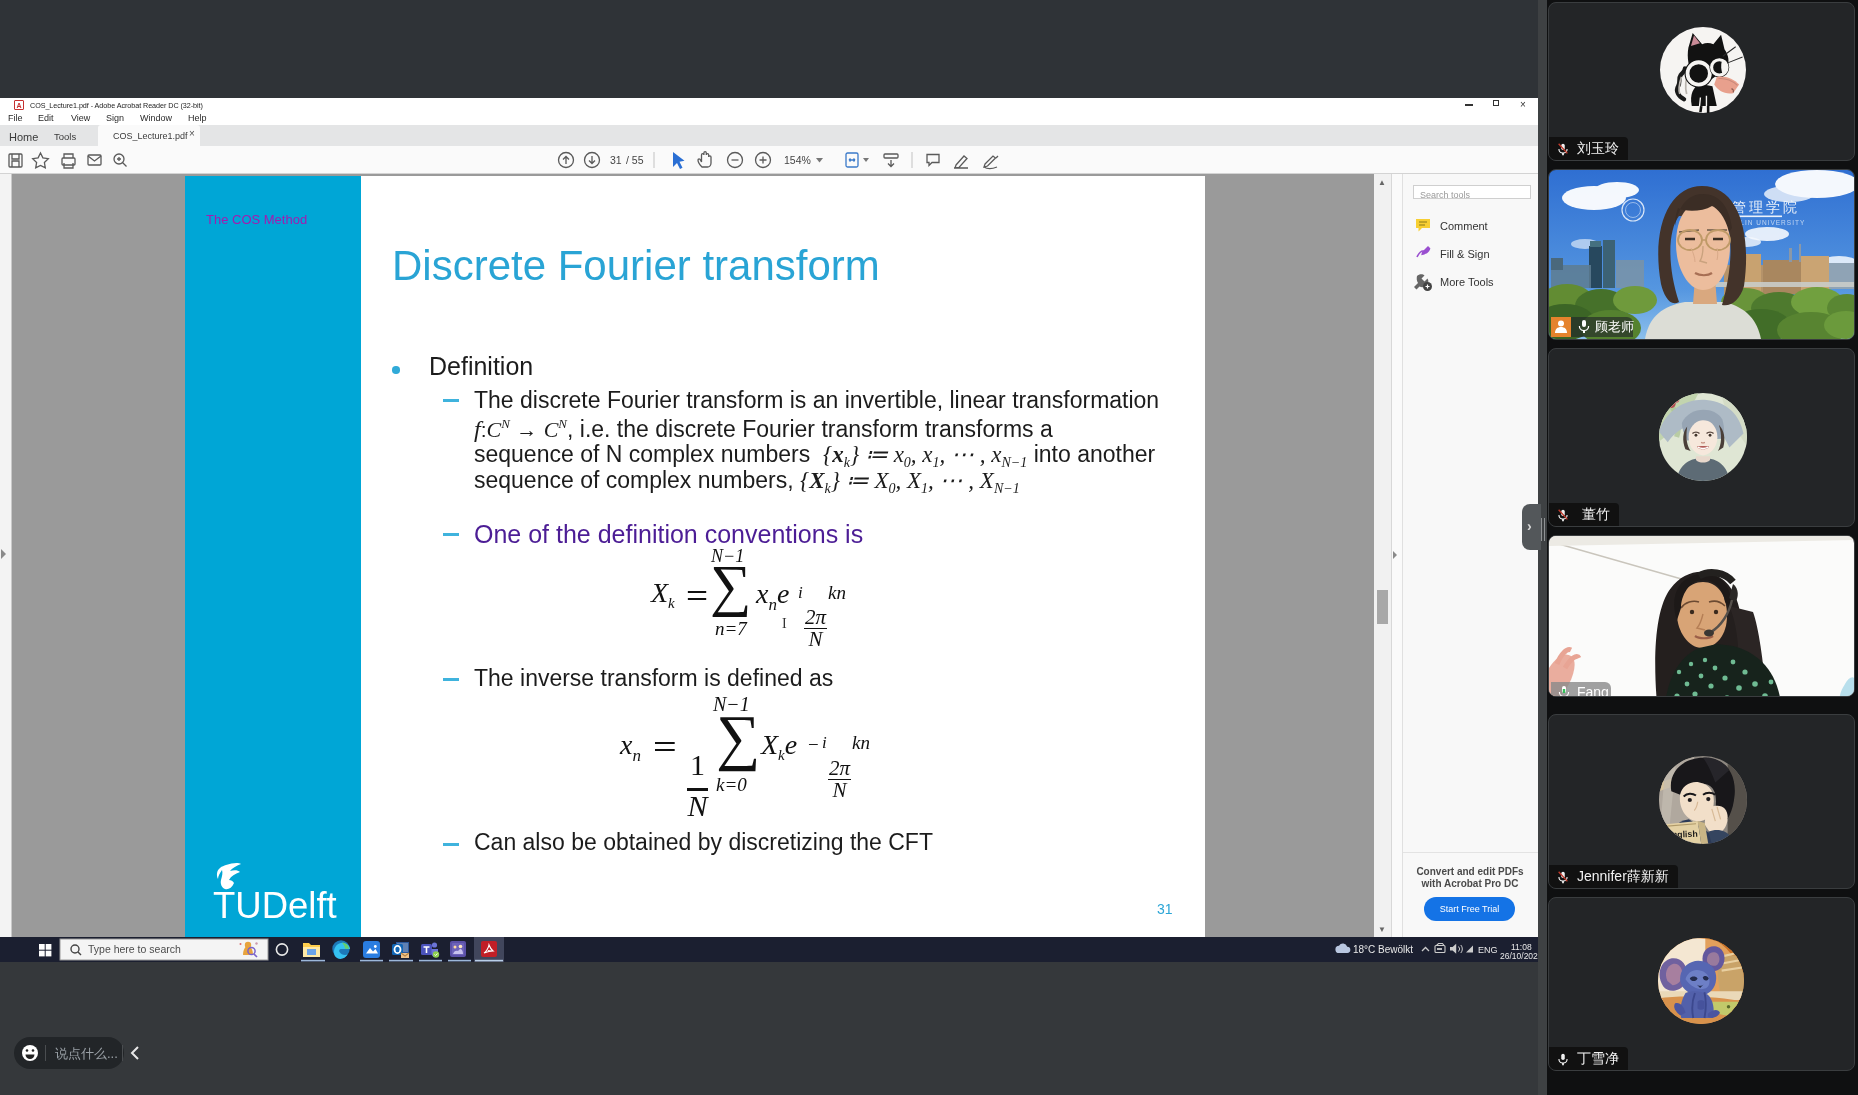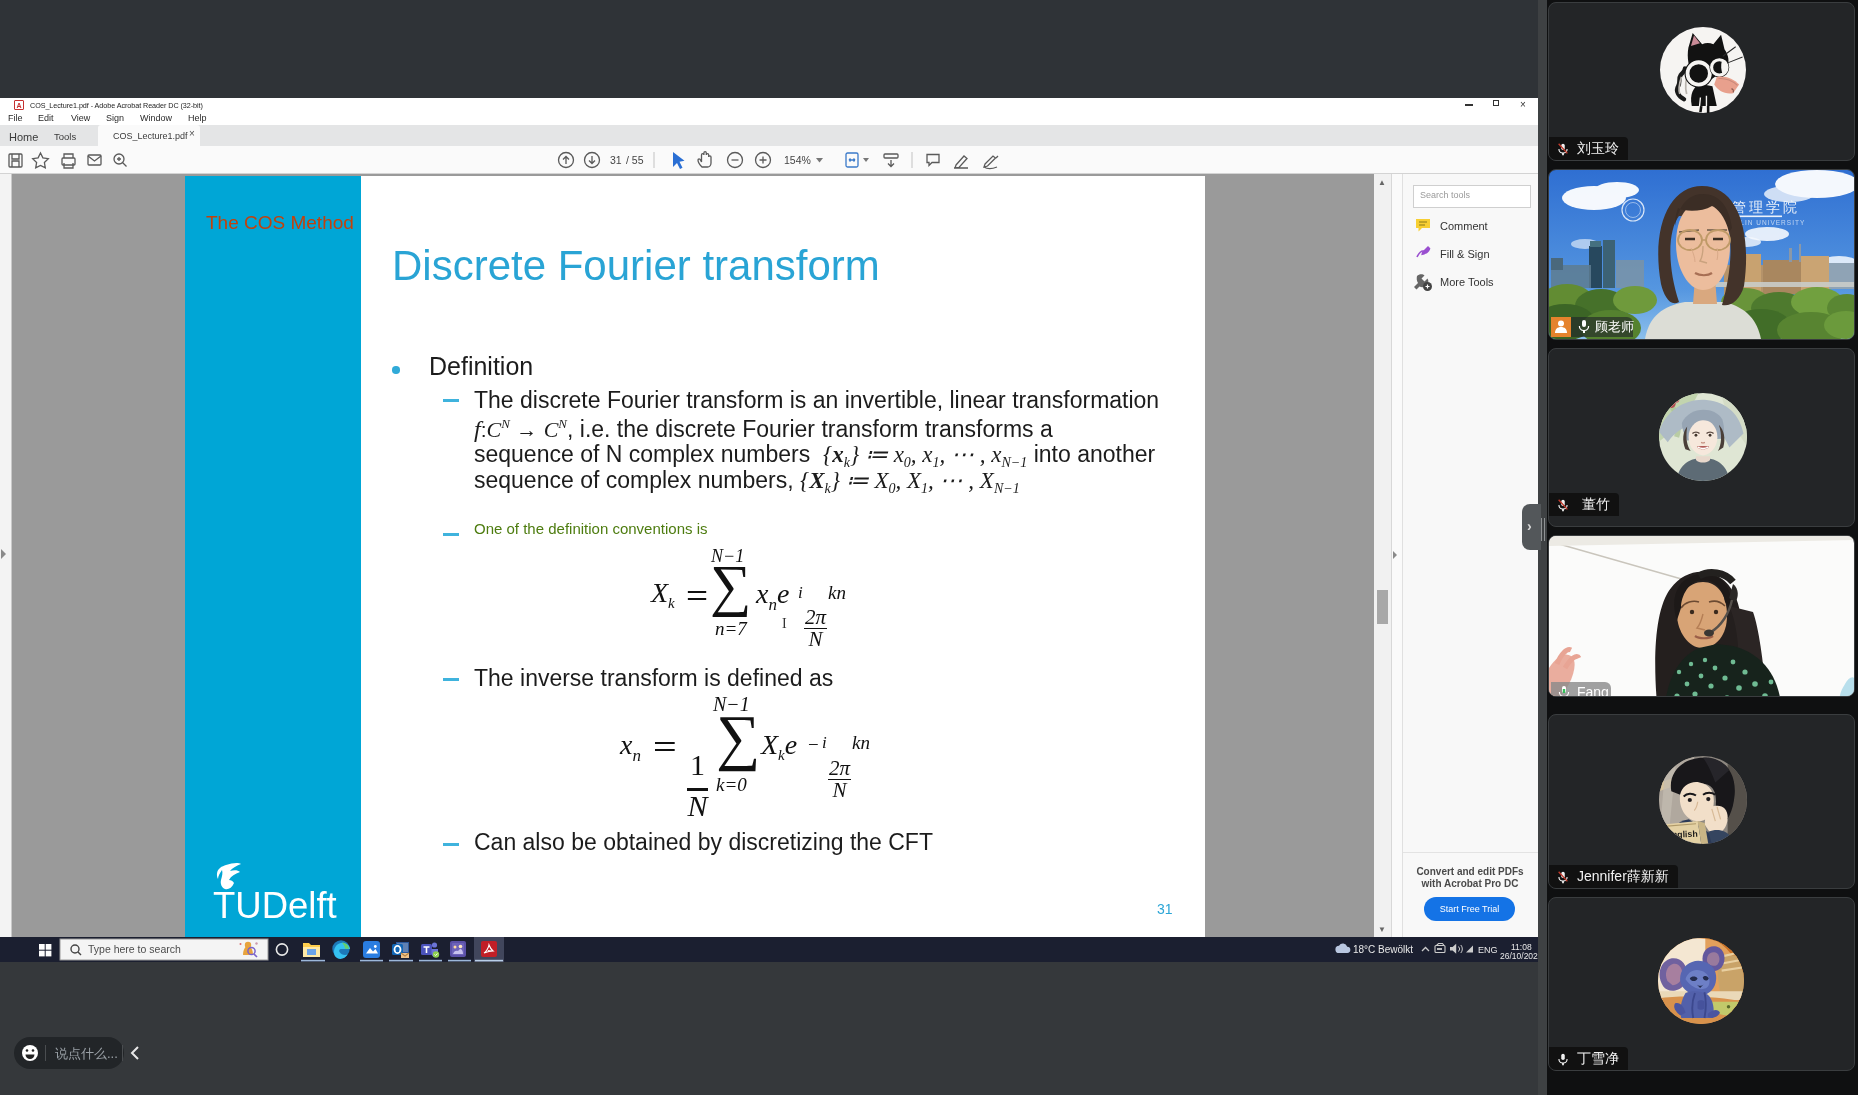--- a/index.html
+++ b/index.html
@@ -120,41 +120,41 @@
   </div>
 
   <div class="abs" style="left:0;top:174px;width:1540px;height:763px;background:#9a9a9a;"></div>
 
   <div class="abs" style="left:0;top:174px;width:12px;height:763px;background:#f3f3f3;border-right:1px solid #c9c9c9;"></div>
   <div class="abs" style="left:1px;top:549px;width:0;height:0;border-left:5px solid #8a8a8a;border-top:5px solid transparent;border-bottom:5px solid transparent;"></div>
 
   <div class="abs" id="page" style="left:185px;top:176px;width:1020px;height:761px;background:#fff;overflow:hidden;">
 
     <div class="abs" style="left:0;top:0;width:176px;height:761px;background:#00a6d6;"></div>
-    <div class="abs" style="left:21px;top:36px;font-size:19px;color:#c2410c;">The COS Method</div>
+    <div class="abs" style="left:21px;top:36px;font-size:13px;color:#a21caf;">The COS Method</div>
 
     <div class="abs" id="tulogo" style="left:27px;top:686px;width:130px;height:60px;">
       <svg width="130" height="60" viewBox="0 0 130 60">
         <path d="M14 3 C20 1 26 0 29 2 C24 4 20 6 18 9 C22 8 26 8 28 10 C23 12 19 14 17 18 C19 18 21 19 22 21 C20 26 16 28 13 27 C10 26 8 22 9 18 C10 14 11 11 10 8 C8 11 6 14 6 17 C4 13 5 8 8 6 C10 4 12 4 14 3 Z" fill="#fff"></path>
         <text x="1" y="56" font-family="Liberation Sans" font-size="36.5" fill="#fff">TUDelft</text>
       </svg>
     </div>
 
     <div class="abs" style="left:207px;top:66px;font-size:42px;color:#29a4d5;">Discrete Fourier transform</div>
 
     <div class="abs" style="left:207px;top:190px;width:7.5px;height:7.5px;border-radius:50%;background:#30aad8;"></div>
     <div class="abs" style="left:244px;top:176px;font-size:25px;color:#1c1c1c;">Definition</div>
     <div class="abs dash" style="left:258px;top:223px;"></div>
     <div class="abs" id="defpar" style="left:289px;top:212px;width:760px;font-size:23px;line-height:24.4px;color:#1c1c1c;white-space:nowrap;">The discrete Fourier transform is an invertible, linear transformation<br>
       <span class="mi" style="font-size:24px;">f</span><span style="font-size:21px;">:</span><span class="mi" style="font-size:22px;">C</span><sup style="font-size:13px;" class="mi">N</sup> <span style="font-size:21px;">→</span> <span class="mi" style="font-size:22px;">C</span><sup style="font-size:13px;" class="mi">N</sup>, i.e. the discrete Fourier transform transforms a<br>
       sequence of N complex numbers&nbsp; <span class="mi" style="font-size:23px;">{<b>x</b><sub class="m"><i>k</i></sub>} ≔ x<sub class="m">0</sub>, x<sub class="m">1</sub>, ⋯ , x<sub class="m">N−1</sub></span> into another<br>
       sequence of complex numbers, <span class="mi" style="font-size:23px;">{<b>X</b><sub class="m"><i>k</i></sub>} ≔ X<sub class="m">0</sub>, X<sub class="m">1</sub>, ⋯ , X<sub class="m">N−1</sub></span></div>
 
     <div class="abs dash" style="left:258px;top:357px;"></div>
-    <div class="abs" style="left:289px;top:344px;font-size:15px;color:#4d7c0f;">One of the definition conventions is</div>
+    <div class="abs" style="left:289px;top:344px;font-size:25px;color:#4c1d95;">One of the definition conventions is</div>
     <div class="abs" id="formula1" style="left:0;top:0;color:#111;">
       <span class="abs mi" style="left:466px;top:401px;font-size:28px;">X<sub class="s1">k</sub></span>
       <span class="abs eqw" style="left:501px;top:404px;font-size:28px;transform:scaleX(1.35);">=</span>
       <span class="abs mi" style="left:526px;top:370px;font-size:18px;">N−1</span>
       <span class="abs mr" style="left:525px;top:376px;font-size:58px;">∑</span>
       <span class="abs mi" style="left:530px;top:442px;font-size:19px;">n=7</span>
       <span class="abs mi" style="left:571px;top:402px;font-size:28px;">x<sub class="s2">n</sub>e</span>
       <span class="abs mi" style="left:613px;top:407px;font-size:17px;">i</span>
       <span class="abs frac mi" style="left:619px;top:386px;font-size:21px;">
           <span class="num">2π</span>
@@ -193,21 +193,21 @@
 
   <div class="abs" style="left:1374px;top:174px;width:17px;height:763px;background:#f1f1f1;"></div>
   <div class="abs" style="left:1377px;top:590px;width:11px;height:34px;background:#a8a8a8;"></div>
   <div class="abs" style="left:1378px;top:178px;font-size:8px;color:#666;">▲</div>
   <div class="abs" style="left:1378px;top:925px;font-size:8px;color:#666;">▼</div>
 
   <div class="abs" style="left:1391px;top:174px;width:11px;height:763px;background:#fafafa;border-left:1px solid #d8d8d8;"></div>
   <div class="abs" style="left:1393px;top:551px;width:0;height:0;border-left:4px solid #8a8a8a;border-top:4px solid transparent;border-bottom:4px solid transparent;"></div>
 
   <div class="abs" style="left:1402px;top:174px;width:136px;height:763px;background:#f8f8f8;border-left:1px solid #e0e0e0;"></div>
-  <div class="abs" style="left:1413px;top:185px;width:118px;height:23px;background:#fff;border:1px solid #cfcfcf;font-size:9px;color:#9a9a9a;line-height:18px;padding-left:6px;">Search tools</div>
+  <div class="abs" style="left:1413px;top:185px;width:118px;height:14px;background:#fff;border:1px solid #cfcfcf;font-size:9px;color:#9a9a9a;line-height:18px;padding-left:6px;">Search tools</div>
   <div class="abs" id="tp-items" style="left:1402px;top:212px;width:136px;height:120px;">
     <svg width="136" height="120" viewBox="0 0 136 120">
 
       <g transform="translate(14,7)">
         <path d="M0 0 h14 v9 h-8 l-3.5 3.5 v-3.5 h-2.5 Z" fill="#f7cf33"></path>
         <path d="M3 3 h8 M3 6 h6" stroke="#8a7a1a" stroke-width="1.2" fill="none"></path>
       </g>
 
       <g transform="translate(14,34)">
         <path d="M1 11 c2 -4 4 -6 6 -6 1.5 0 1 2 2.5 2 1.5 0 3 -2 4 -4" stroke="#9a4fd0" stroke-width="1.6" fill="none"></path>
@@ -514,21 +514,21 @@
         <path d="M38 46 C40 44 44 44 46 46 M54 46 C56 44 60 44 62 46" stroke="#5a4a42" stroke-width="1.6" fill="none"></path>
         <circle cx="42" cy="48" r="1.6" fill="#42362e"></circle>
           <circle cx="58" cy="48" r="1.6" fill="#42362e"></circle>
         <path d="M48 56 C49 57 51 57 52 56" stroke="#c28a7a" stroke-width="1.4" fill="none"></path>
         <path d="M43 61 C46 65 54 65 57 61 C54 60 46 60 43 61 Z" fill="#b05a55"></path>
         <path d="M44 61.5 C48 63.5 52 63.5 56 61.5" stroke="#fff" stroke-width="1.6" fill="none"></path>
         <path d="M20 100 C22 84 32 74 50 74 C68 74 78 84 80 100 Z" fill="#5d6b75"></path>
         <path d="M42 76 C46 80 54 80 58 76 L58 72 L42 72 Z" fill="#e8d8cc"></path>
       </g>
     </svg>
-    <div class="nlabel" style="bottom:10px;gap:12px;">
+    <div class="nlabel" style="bottom:0;gap:12px;">
         <svg class="mic" viewBox="0 0 16 16">
           <g fill="#f0f0f0">
             <rect x="6" y="2" width="4" height="7" rx="2"></rect>
             <path d="M4 8 a4 4 0 0 0 8 0 h1.3 a5.3 5.3 0 0 1 -4.3 5.2 V15 h-2 v-1.8 A5.3 5.3 0 0 1 2.7 8 Z"></path>
           </g>
           <path d="M3 2 L13 13" stroke="#c0392b" stroke-width="1.6"></path>
         </svg>
         <span>董竹</span>
       </div>
   </div>

